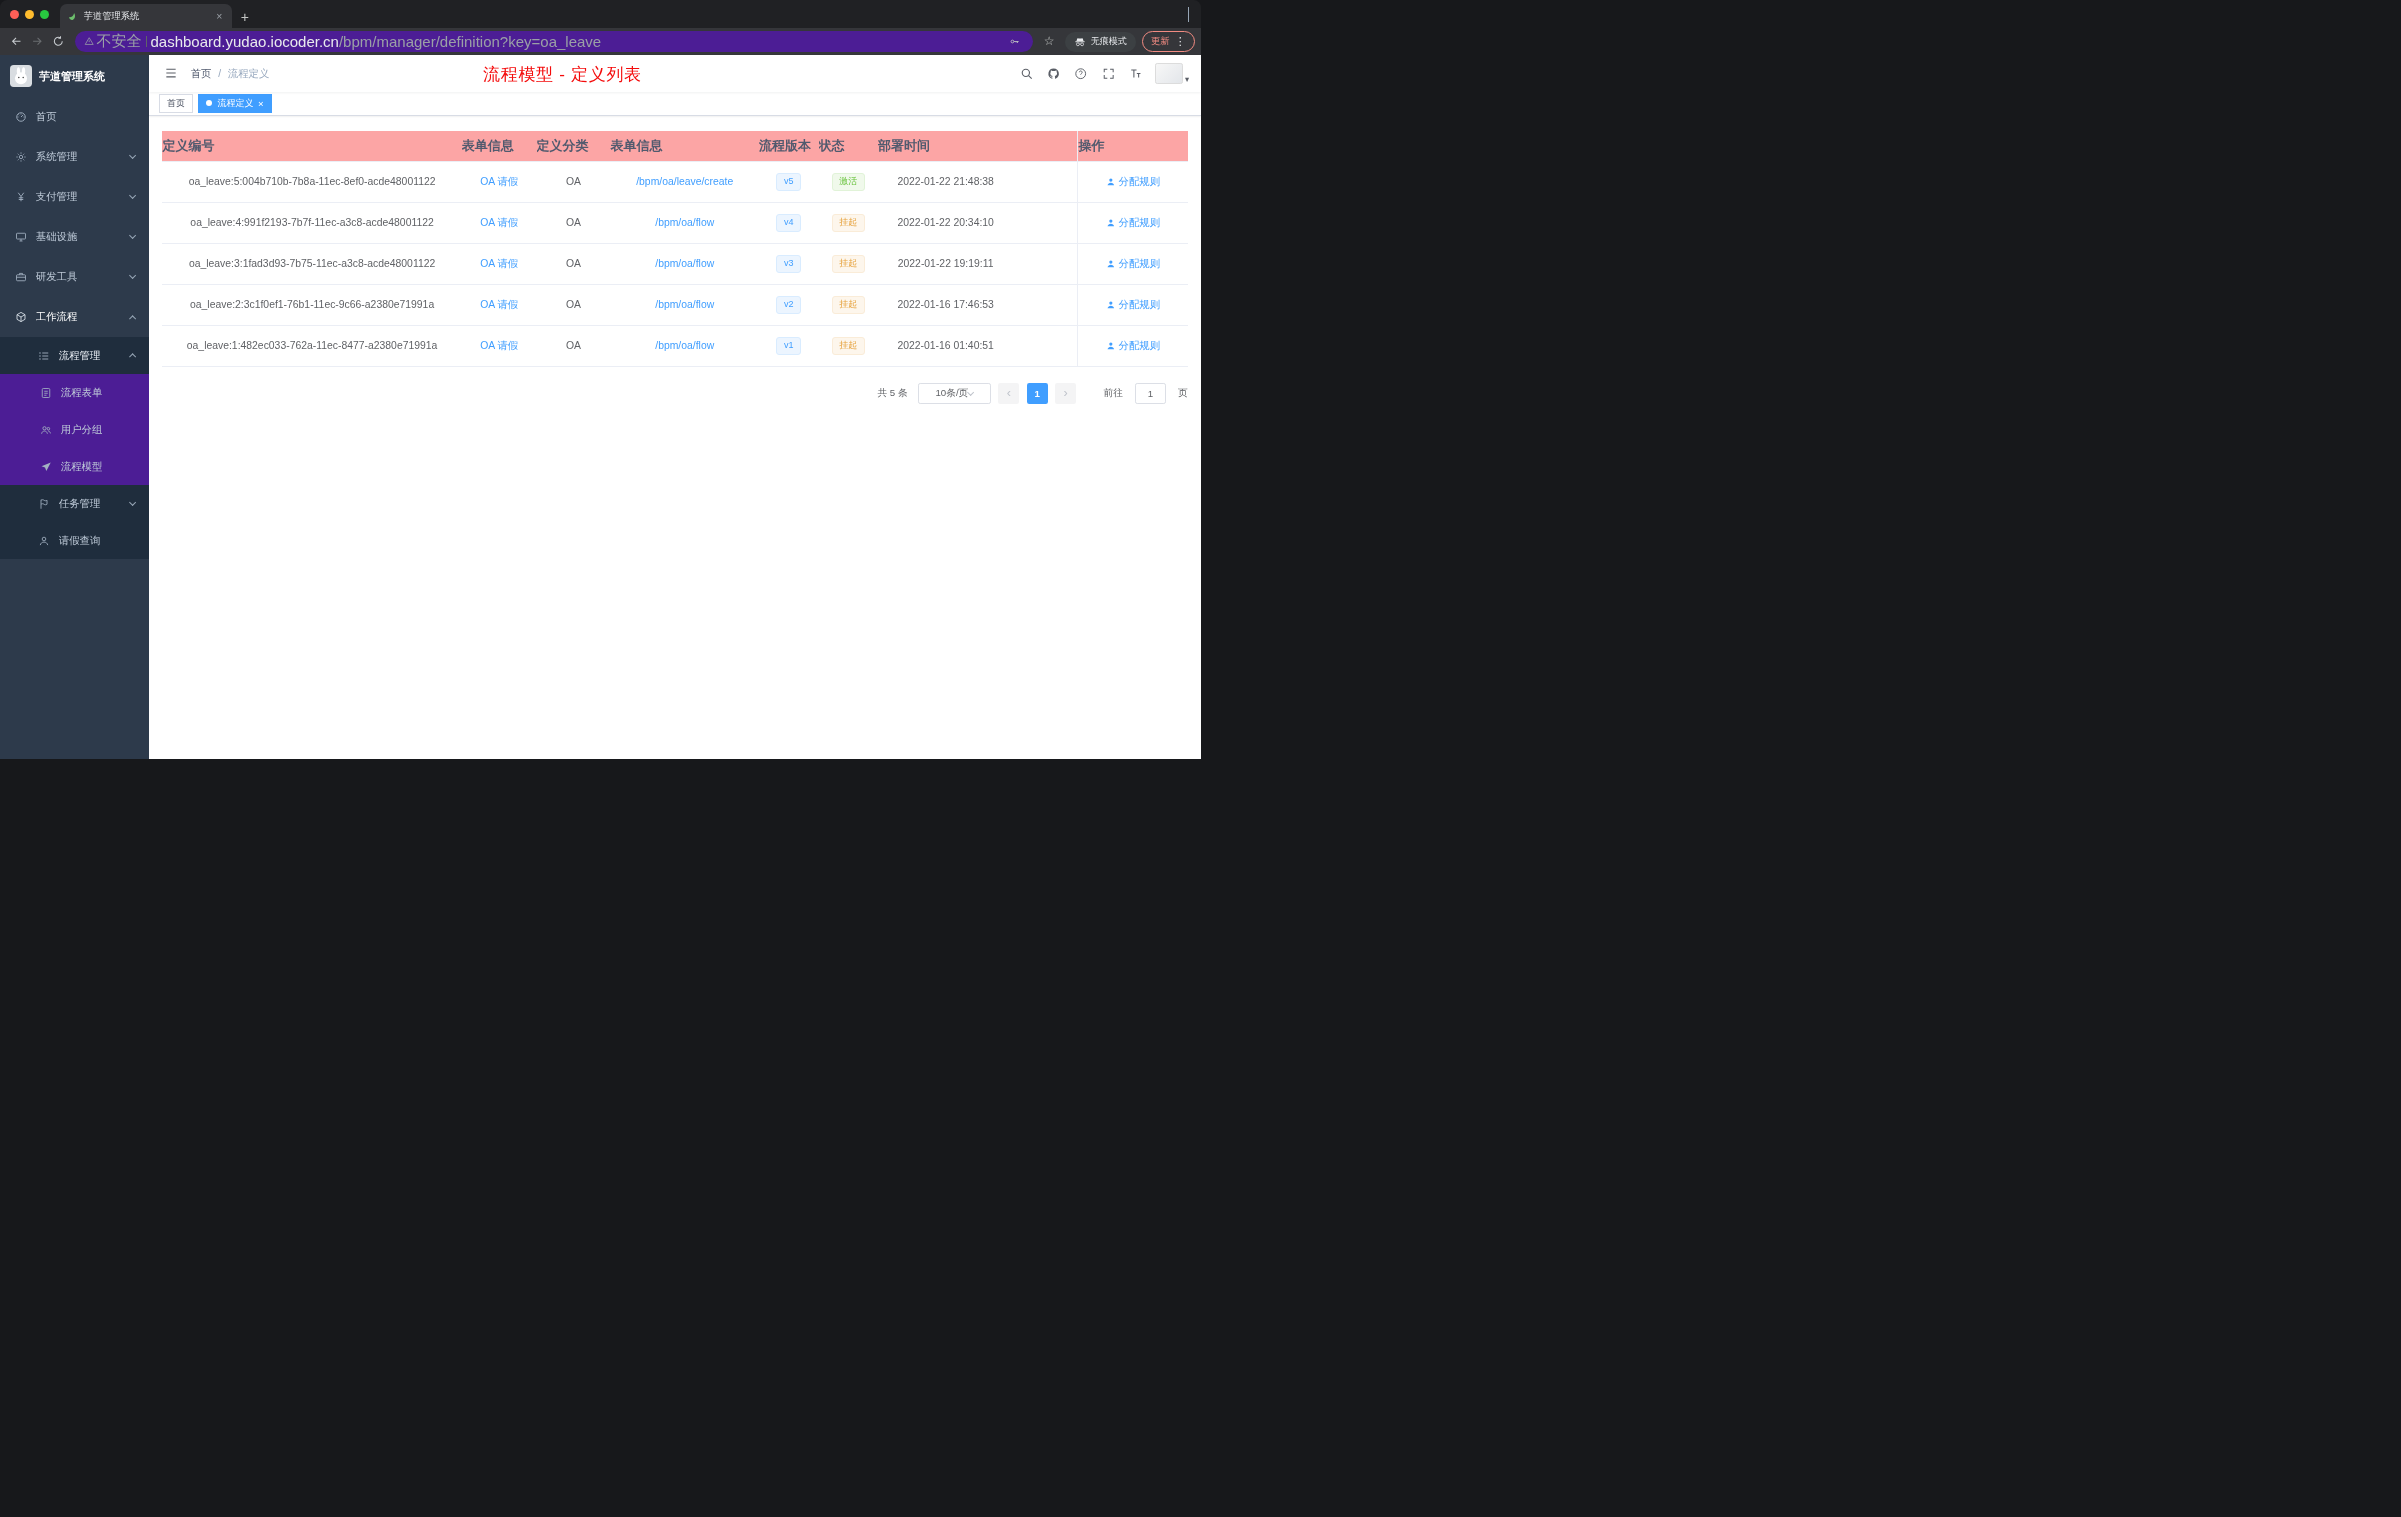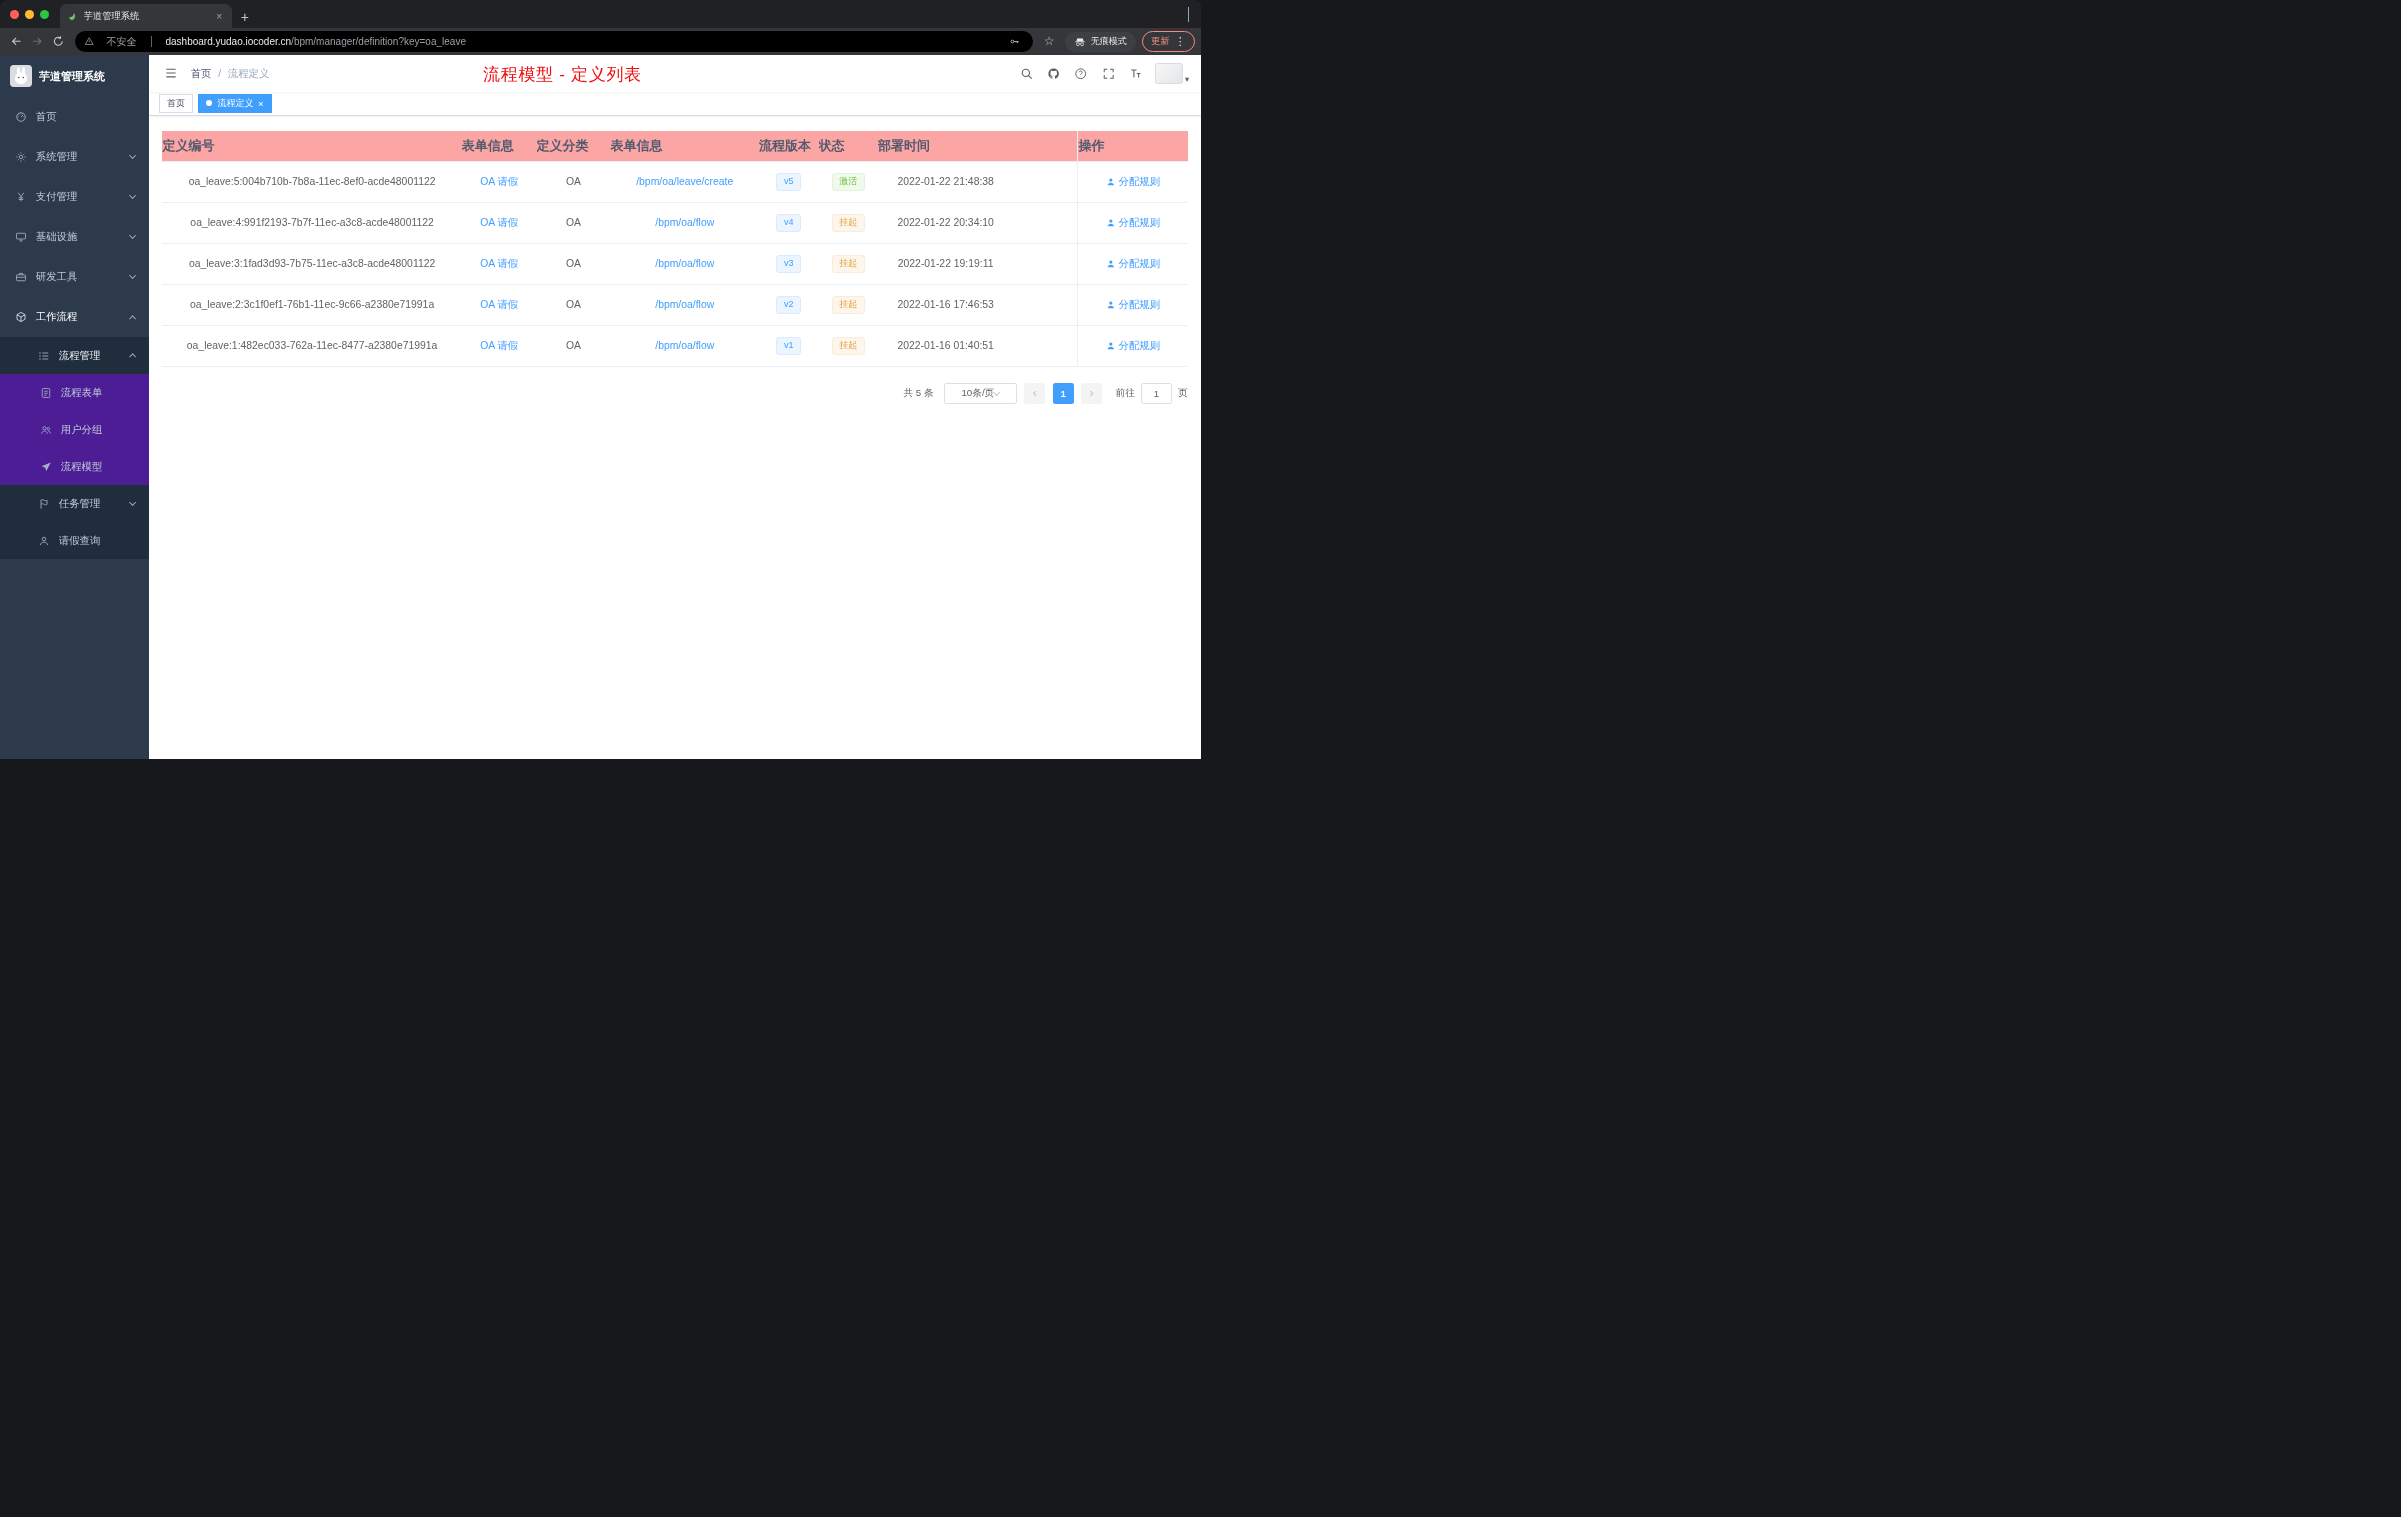--- a/index.html
+++ b/index.html
@@ -18,21 +18,21 @@
   .tab .x{color:#9aa0a6;font-size:10.4px;padding:0 2.2px;cursor:pointer}
   .newtab{margin:0 0 4.5px 9px;color:#c4c7c5;font-size:14px;line-height:1;cursor:pointer}
   .strip-right{margin-left:auto;align-self:center;padding-right:12px}
 
   .toolbar{height:27px;background:#35363a;display:flex;align-items:center;padding:0 6px;flex-shrink:0}
   .nav-ic{width:21px;height:21px;display:flex;align-items:center;justify-content:center;color:#c7cbcf;border-radius:50%;cursor:pointer}
   .nav-ic.disabled{color:#6a6d70}
   .ic{display:inline-flex;align-items:center;justify-content:center}
   .ic svg{width:1em;height:1em;display:block}
   .nav-ic .ic{font-size:12.6px}
-  .omnibox{flex:1;height:21px;background:#000000;border-radius:10.4px;display:flex;align-items:center;padding:0 9px;margin:0 6px;color:#9aa0a6;font-size:10px;gap:12px;min-width:0;cursor:text}
+  .omnibox{flex:1;height:21px;background:#4c1d95;border-radius:10.4px;display:flex;align-items:center;padding:0 9px;margin:0 6px;color:#9aa0a6;font-size:15px;gap:2px;min-width:0;cursor:text}
   .omnibox .ic{font-size:10.4px}
   .omni-div{width:0.7px;height:10.4px;background:#5f6368;margin:0 2.2px}
   .url{white-space:nowrap;overflow:hidden;text-overflow:ellipsis}
   .url .host{color:#e8eaed}
   .omni-spacer{flex:1}
   .tb-ic{width:19.3px;height:19.3px;display:flex;align-items:center;justify-content:center;color:#c4c7c5;font-size:12px;cursor:pointer}
   .chip-incognito{display:flex;align-items:center;gap:5.2px;background:#3c4043;border-radius:10.4px;height:20px;padding:0 9px;color:#e8eaed;font-size:9px;margin:0 6px;white-space:nowrap}
   .chip-incognito .ic{font-size:12px;color:#e8eaed}
   .update-pill{display:flex;align-items:center;gap:5.2px;border:1.1px solid #f28b82;border-radius:11px;height:21px;padding:0 8.2px;color:#f28b82;font-size:9.3px;cursor:pointer;white-space:nowrap}
   .update-pill .dots{color:#e8eaed;font-size:11px}
@@ -88,21 +88,21 @@
   .tag.warning{background:#fdf6ec;border-color:#faecd8;color:#e6a23c}
   .op-link{display:inline-flex;align-items:center;gap:3px}
   .op-link .ic{font-size:9.7px}
 
   .pagination{display:flex;align-items:center;justify-content:flex-end;gap:7.4px;margin-top:16.3px;font-size:9.7px;color:#606266}
   .pg-total{margin-right:3px}
   .pg-select{width:73px;height:21px;border:0.7px solid #dcdfe6;border-radius:2.2px;display:flex;align-items:center;justify-content:center;padding:0 6.7px;background:#fff;cursor:pointer}
   .pg-select .chev{border-color:#c0c4cc;margin-top:-1.5px}
   .pg-btn{width:21px;height:21px;background:#f4f4f5;border-radius:2.2px;display:flex;align-items:center;justify-content:center;color:#c0c4cc;font-size:12.6px;cursor:pointer;line-height:1}
   .pg-page{width:21px;height:21px;background:#409eff;color:#fff;border-radius:2.2px;display:flex;align-items:center;justify-content:center;font-weight:700;font-size:9.7px;cursor:pointer}
-  .pg-goto{display:flex;align-items:center;gap:6px;margin-left:6px}
+  .pg-goto{display:flex;align-items:center;gap:12px;margin-left:20px}
   .pg-input{width:31px;height:21px;border:0.7px solid #dcdfe6;border-radius:2.2px;text-align:center;font-size:9.7px;color:#606266;outline:none;font-family:inherit}
 </style>
 </head>
 <body>
 
 <div class="window">
 
   <div class="tabstrip">
     <div class="lights">
       <span class="light red"></span>

